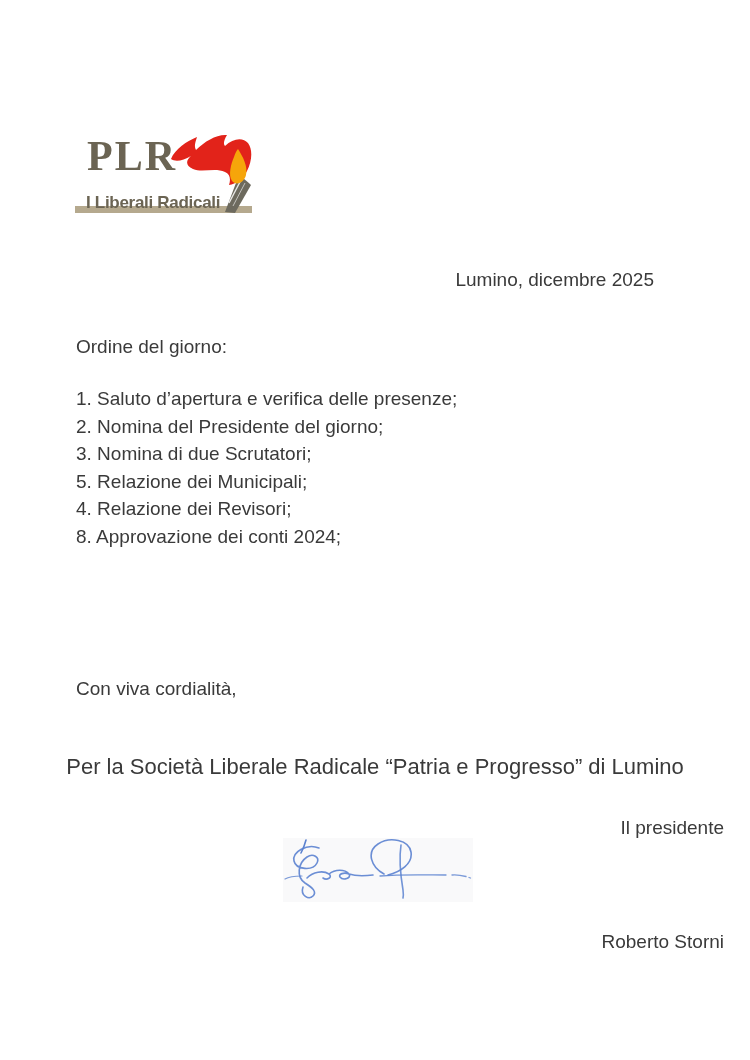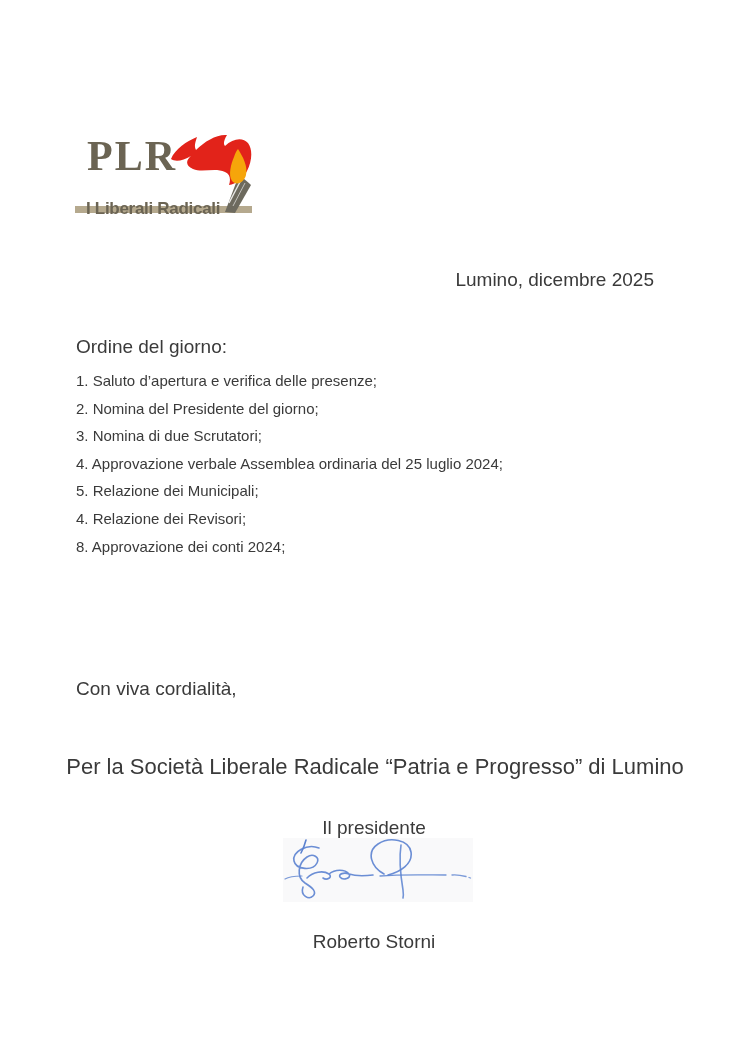--- a/index.html
+++ b/index.html
@@ -27,21 +27,21 @@
     top: 2px;
     font-family: "Liberation Serif", serif;
     font-weight: bold;
     font-size: 42px;
     letter-spacing: 2px;
     line-height: 1;
   }
   .logo-subtitle {
     position: absolute;
     left: 11px;
-    top: 66px;
+    top: 60px;
     font-weight: bold;
     font-size: 17px;
     letter-spacing: -0.3px;
     white-space: nowrap;
   }
   .logo-flame-svg {
     position: absolute;
     left: 0;
     top: 0;
   }
@@ -56,47 +56,46 @@
   }
   .agenda-title {
     position: absolute;
     top: 336px;
     left: 76px;
     font-size: 19px;
     text-align: right;
   }
   .agenda-list {
     position: absolute;
-    top: 367px;
+    top: 385px;
     left: 76px;
     right: 40px;
-    font-size: 15px;
+    font-size: 19px;
     line-height: 27.6px;
   }
   .closing {
     position: absolute;
     top: 678px;
     left: 76px;
     font-size: 19px;
   }
   .on-behalf {
     position: absolute;
     top: 754px;
     left: 0;
     width: 750px;
     text-align: center;
     font-size: 22px;
   }
   .sig-block-text {
     position: absolute;
     left: 0;
     width: 724px;
-    text-align: center;
+    text-align: right;
     font-size: 19px;
-    padding-left: 12px;
   }
   .signer-role { top: 817px; }
   .signer-name { top: 900px; margin-top: 31px; }
   .signature-svg {
     position: absolute;
     left: 283px;
     top: 838px;
     background: rgba(130, 140, 150, 0.05);
   }
 </style>
@@ -129,21 +128,20 @@
   </div>
 
   <div class="dateline">Lumino, dicembre 2025</div>
 
   <div class="agenda-title">Ordine del giorno:</div>
 
   <div class="agenda-list">
     <div>1. Saluto d’apertura e verifica delle presenze;</div>
     <div>2. Nomina del Presidente del giorno;</div>
     <div>3. Nomina di due Scrutatori;</div>
-    <div>4. Approvazione verbale Assemblea ordinaria del 25 luglio 2024;</div>
     <div>5. Relazione dei Municipali;</div>
     <div>4. Relazione dei Revisori;</div>
     <div>8. Approvazione dei conti 2024;</div>
   </div>
 
   <div class="closing">Con viva cordialità,</div>
 
   <div class="on-behalf">Per la Società Liberale Radicale “Patria e Progresso” di Lumino</div>
 
   <div class="sig-block-text signer-role">Il presidente</div>

